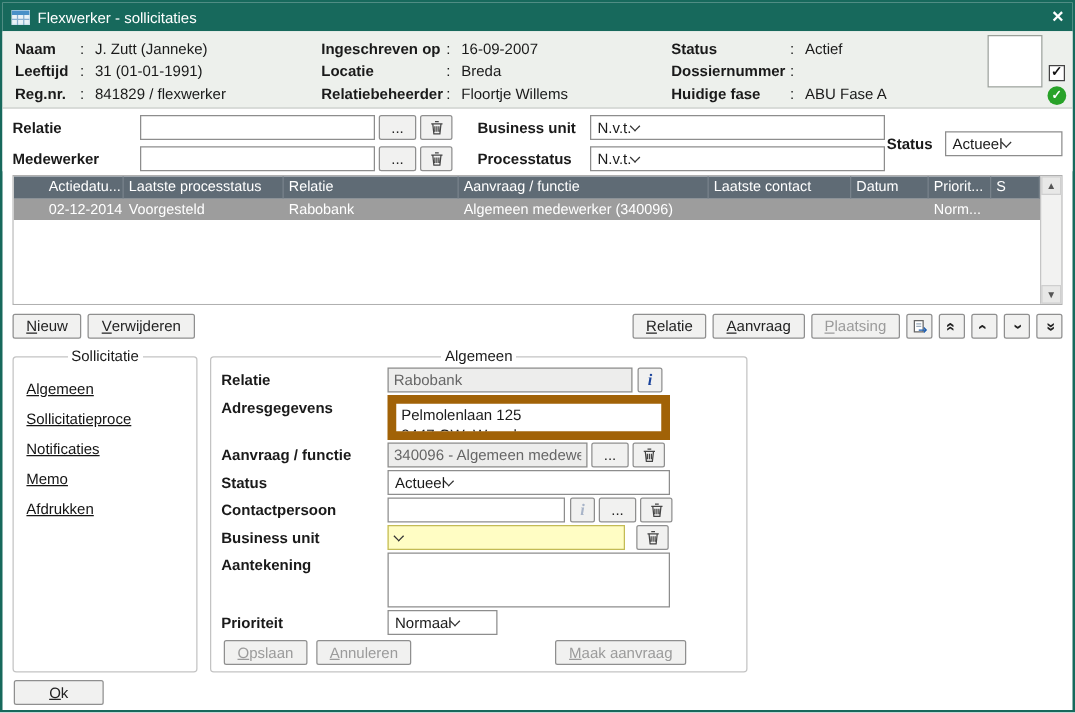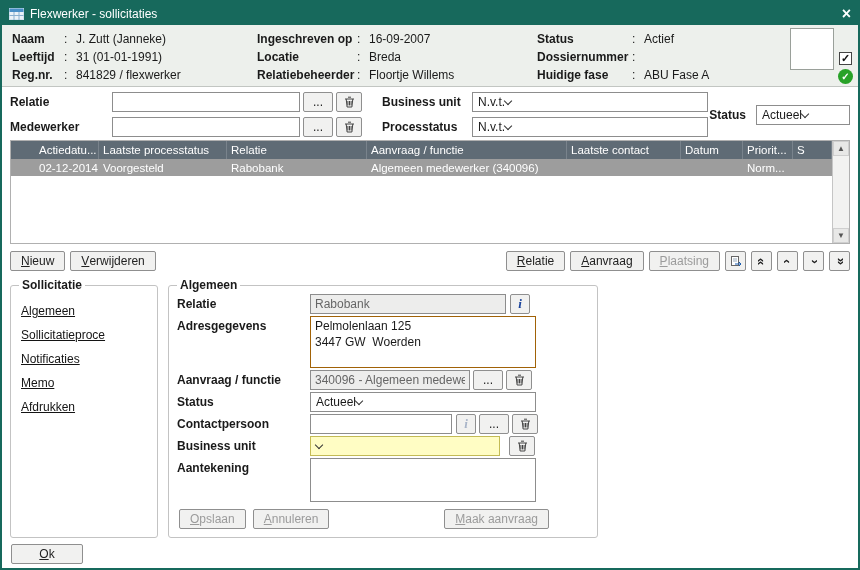--- a/index.html
+++ b/index.html
@@ -51,36 +51,36 @@
   .grid-body{flex:1;background:#fff;}
   .vscroll{flex:0 0 16px;background:#f2f2f1;border-left:1px solid #c5c5c5;display:flex;flex-direction:column;justify-content:space-between;align-items:center;}
   .sarrow{width:16px;height:15px;display:flex;align-items:center;justify-content:center;font-size:8px;color:#555;background:#e8e8e7;border:1px solid #cfcfcf;}
   .toolbar{flex:0 0 30px;display:flex;align-items:center;gap:5px;padding:4px 8px 0;}
   .spacer{flex:1;}
   .ibtn{width:21px;padding:0;}
   .rotup{display:inline-block;transform:rotate(90deg);font-weight:bold;font-size:13px;line-height:1;}
   .rotdn{display:inline-block;transform:rotate(-90deg);font-weight:bold;font-size:13px;line-height:1;}
   .main{flex:1;display:flex;gap:10px;padding:4px 8px 2px;overflow:hidden;}
   fieldset{border:1px solid #c3c3c3;border-radius:3px;padding:2px 8px 6px;margin:0;}
-  legend{font-weight:bold;padding:0 3px;}
+  legend{font-weight:normal;padding:0 3px;text-align:center;}
   .nav-fs{flex:0 0 148px;}
   .navlink{display:block;margin:10px 2px 0;color:#141414;text-decoration:underline;white-space:nowrap;overflow:hidden;cursor:pointer;}
   .form-fs{flex:0 0 430px;display:flex;flex-direction:column;overflow:hidden;}
   .frow2{display:flex;align-items:flex-start;margin-bottom:2px;}
   .flbl{flex:0 0 133px;font-weight:bold;padding-top:3px;}
   .ro{background:#ededec;color:#666;}
   .w196{width:196px;}
   .w226{width:226px;}
   .w160{width:160px;}
   .w142{width:142px;}
   .w190{width:190px;}
   .w88{width:88px;}
   .infobtn{width:20px;padding:0;margin-left:4px;font-family:"Liberation Serif",serif;font-style:italic;font-weight:bold;color:#1b449c;font-size:13px;}
   .infobtn.disabled{color:#a8b4c8;}
-  .multibox{border:1px solid #a16207;background:#fff;padding:1px 4px;white-space:pre-wrap;line-height:16px;height:52px;width:226px;overflow:hidden;}
+  .multibox{border:7px solid #a16207;background:#fff;padding:1px 4px;white-space:pre-wrap;line-height:16px;height:36px;width:226px;overflow:hidden;}
   .tarea{width:226px;height:44px;border:1px solid #8d8d8d;resize:none;font:12px "Liberation Sans",sans-serif;padding:2px 4px;}
   .bu-select{background:#fffdc4;border-color:#c3bb55;}
   .formbtns{display:flex;gap:7px;margin-top:auto;padding:2px 0 2px 2px;width:100%;}
   .pushright{margin-left:auto;margin-right:40px;}
   .footer{flex:0 0 28px;display:flex;align-items:center;padding:0 9px;}
   .okbtn{width:72px;}
   u{text-decoration:underline;}
 </style>
 </head>
 <body>
@@ -325,20 +325,27 @@
               <path d="M1 3h9M4 1.2h3M2.2 3l0.9 8h4.8l0.9-8M3.9 5v4.4M5.5 5v4.4M7.1 5v4.4" stroke="#444" fill="none"></path>
             </svg>
           </button>
       </div>
 
       <div class="frow2">
         <span class="flbl">Aantekening</span>
         <textarea class="tarea" style=""></textarea>
       </div>
 
+      <div class="frow2">
+        <span class="flbl">Prioriteit</span>
+        <div class="select w88">
+            <span>Normaal</span>
+            <span class="chev"></span>
+          </div>
+      </div>
 
       <div class="formbtns">
         <button class="btn disabled"><u>O</u>pslaan</button>
         <button class="btn disabled"><u>A</u>nnuleren</button>
         <button class="btn disabled pushright"><u>M</u>aak aanvraag</button>
       </div>
     </fieldset>
   </div>
 
   <div class="footer">

